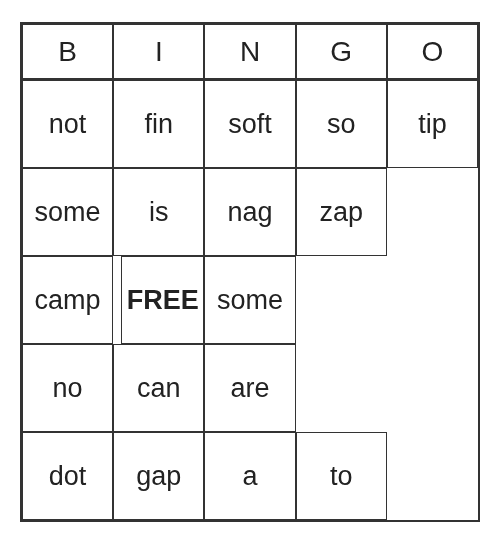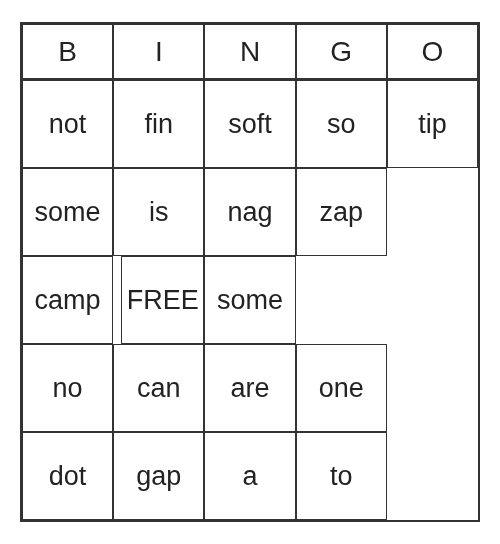--- a/index.html
+++ b/index.html
@@ -39,21 +39,21 @@
     }
 
     .bingo-header .bingo-cell {
       height: 56px;
       font-size: 28px;
       font-weight: normal;
       border-bottom: 2px solid #333;
     }
 
     .free-space {
-      font-weight: normal;
+      font-weight: bold;
       margin-left: 8px;
     }
   </style>
 </head>
 <body>
 
 <div class="bingo-card">
   <div class="bingo-row bingo-header">
   <div class="bingo-cell">B</div>
       <div class="bingo-cell">I</div>
@@ -77,21 +77,20 @@
       </div>
       <div class="bingo-row">
         <div class="bingo-cell">camp</div>
         <div class="bingo-cell free-space">FREE</div>
         <div class="bingo-cell">some</div>
       </div>
       <div class="bingo-row">
         <div class="bingo-cell">no</div>
         <div class="bingo-cell">can</div>
         <div class="bingo-cell">are</div>
-        <div class="bingo-cell">one</div>
       </div>
       <div class="bingo-row">
         <div class="bingo-cell">dot</div>
         <div class="bingo-cell">gap</div>
         <div class="bingo-cell">a</div>
         <div class="bingo-cell">to</div>
       </div>
     </div>
 </div>
 

